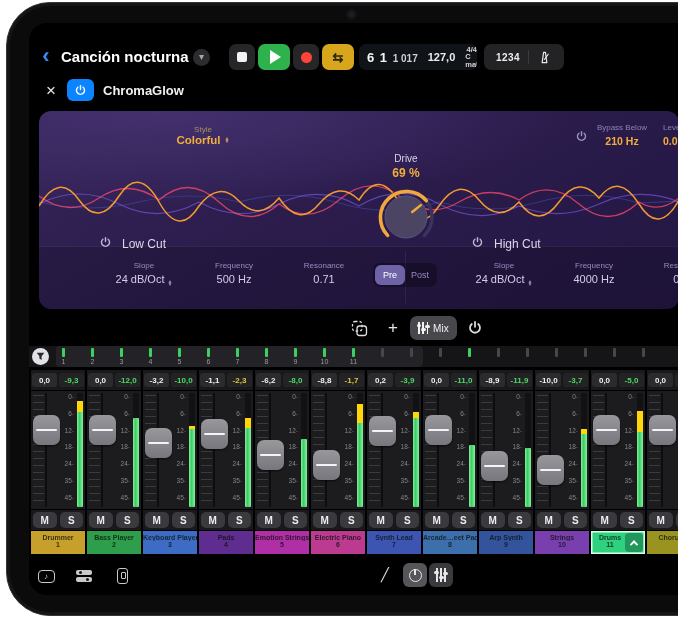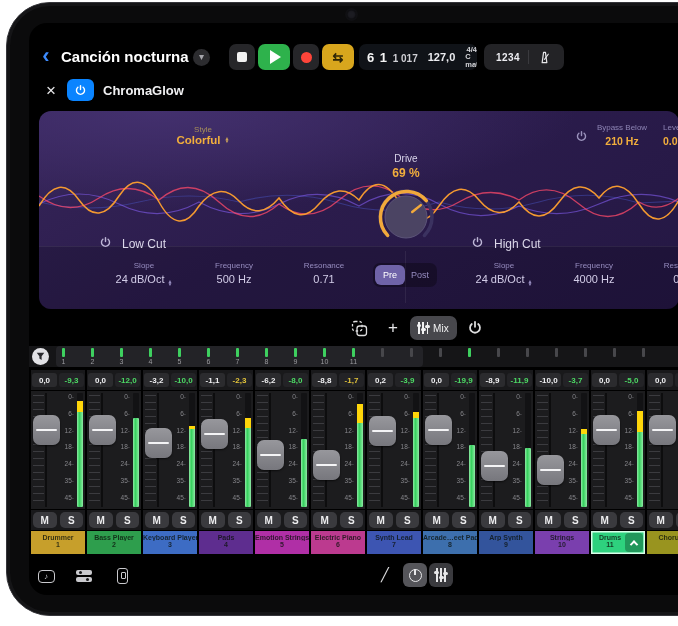--- a/index.html
+++ b/index.html
@@ -682,21 +682,21 @@
     </div>
     <div class="track-label" style="background: rgb(61, 85, 178);">
       <span class="tl-name">Synth Lead</span>
       <span class="tl-num">7</span>
 
     </div>
   </div>
           <div class="strip">
     <div class="val-row">
       <span class="badge">0,0</span>
-      <span class="badge peak" style="color: rgb(76, 217, 100);">-19,9</span>
+      <span class="badge peak" style="color: rgb(76, 217, 100);">-11,0</span>
     </div>
     <div class="fader-area">
       <div class="fader-ticks"></div>
       <div class="fader-groove"></div>
       <div class="fader-handle" style="top: 24px;">
                 <div class="fader-line"></div>
               </div>
       <div class="scale-col">
                 <div class="scale-num" style="top: 2px;">0</div>
                 <div class="scale-num" style="top: 18.8px;">6</div>

